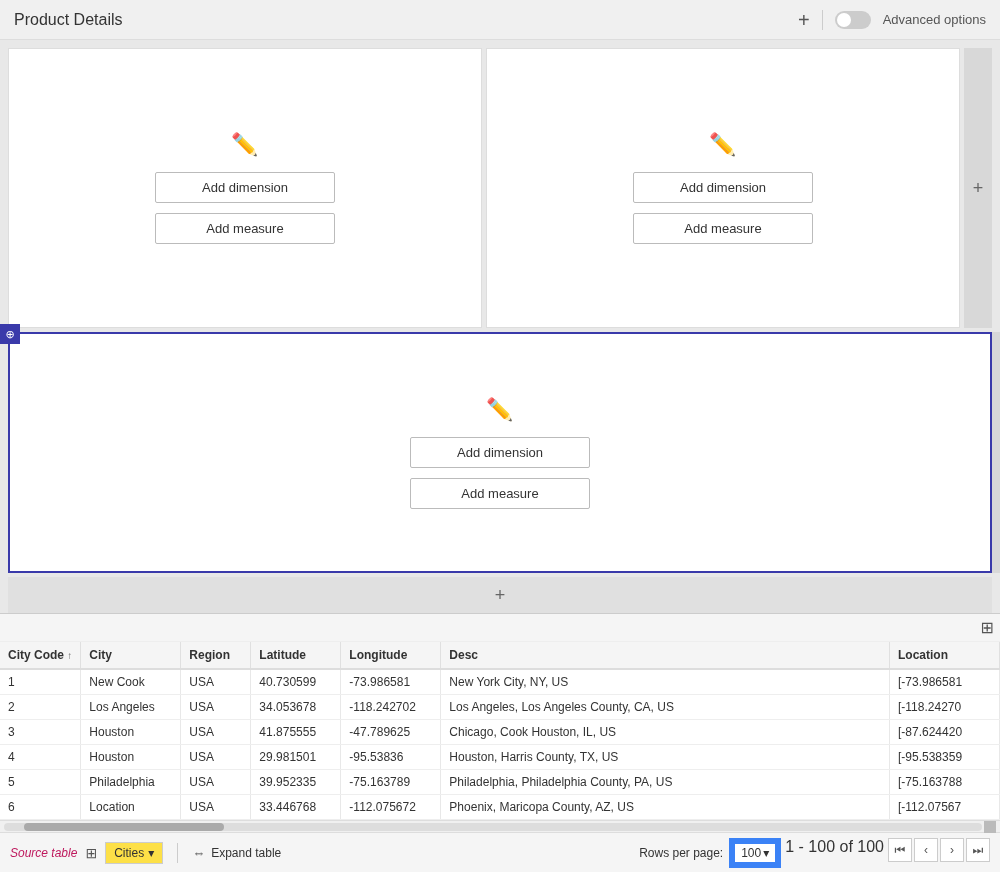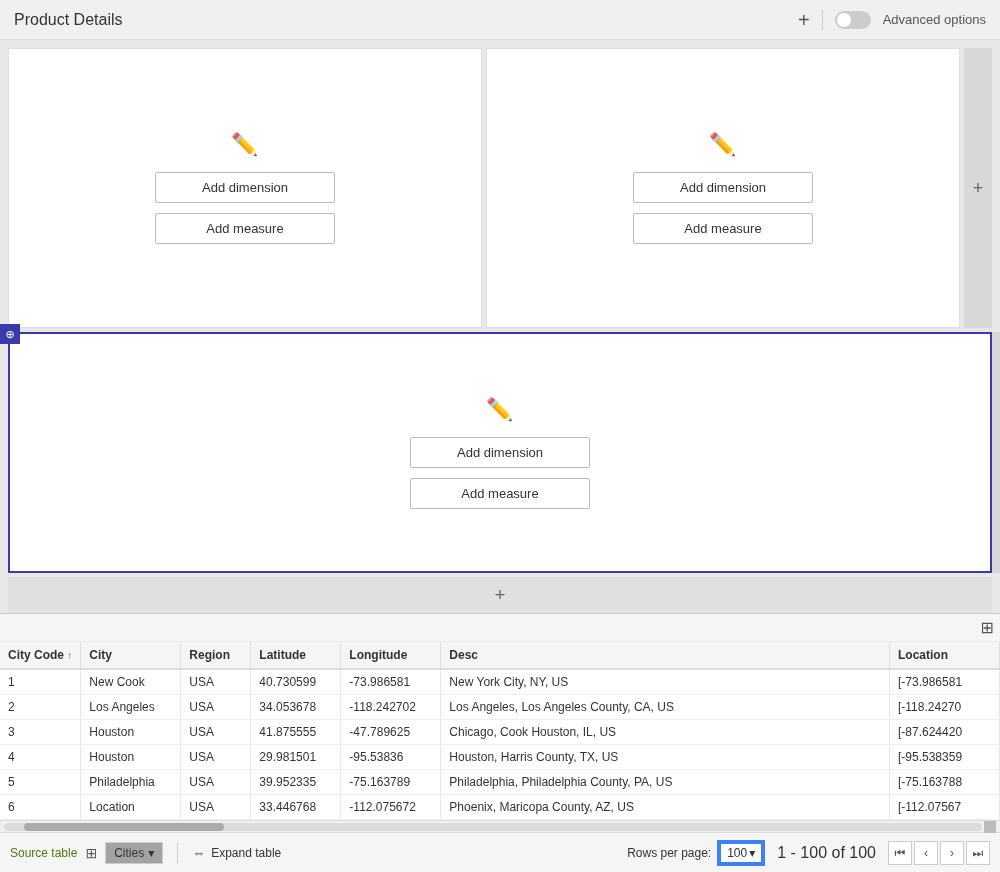--- a/index.html
+++ b/index.html
@@ -66,31 +66,31 @@
 
     .scrollbar-row { height: 12px; background: #f0f0f0; border-top: 1px solid #ddd; display: flex; align-items: center; padding: 0 4px; }
     .h-scrollbar { flex: 1; height: 8px; background: #ddd; border-radius: 4px; position: relative; }
     .h-scrollbar-thumb { width: 200px; height: 8px; background: #aaa; border-radius: 4px; position: absolute; left: 20px; }
 
     .table-footer {
       display: flex; align-items: center; justify-content: space-between;
       padding: 6px 10px; background: #f5f5f5; border-top: 1px solid #ddd; height: 40px;
     }
     .footer-left { display: flex; align-items: center; gap: 8px; }
-    .footer-source { font-size: 12px; color: #4d7c0f; font-weight: 500; }
+    .footer-source { font-size: 12px; color: #be185d; font-weight: 500; font-style: italic; }
     .footer-table-icon { font-size: 14px; color: #555; }
     .footer-cities-select {
       display: flex; align-items: center; gap: 4px; border: 1px solid #ccc;
-      padding: 3px 8px; background: #a3a3a3; cursor: pointer; font-size: 12px;
+      padding: 3px 8px; background: #fde047; cursor: pointer; font-size: 12px;
     }
     .footer-expand { display: flex; align-items: center; gap: 6px; cursor: pointer; font-size: 12px; color: #333; }
 
-    .footer-right { display: flex; align-items: center; gap: 12px; }
+    .footer-right { display: flex; align-items: flex-start; gap: 4px; }
     .rows-per-page { display: flex; align-items: center; gap: 6px; font-size: 12px; color: #333; }
-    .rows-select { display: flex; align-items: center; gap: 2px; border: 4px solid #3b82f6; padding: 2px 6px; background: white; cursor: pointer; font-size: 12px; }
+    .rows-select { display: flex; align-items: center; gap: 2px; border: 6px solid #3b82f6; padding: 2px 6px; background: white; cursor: pointer; font-size: 12px; }
     .pagination-info { font-size: 16px; color: #333; }
     .pagination-controls { display: flex; align-items: center; gap: 2px; }
     .page-btn {
       width: 24px; height: 24px; display: flex; align-items: center; justify-content: center;
       border: 1px solid #ccc; background: white; cursor: pointer; font-size: 12px; color: #555;
     }
 
     .grid-btn { font-size: 16px; color: #555; cursor: pointer; }
 
     .right-addcol { width: 28px; background: #d8d8d8; display: flex; align-items: center; justify-content: center; cursor: pointer; }

